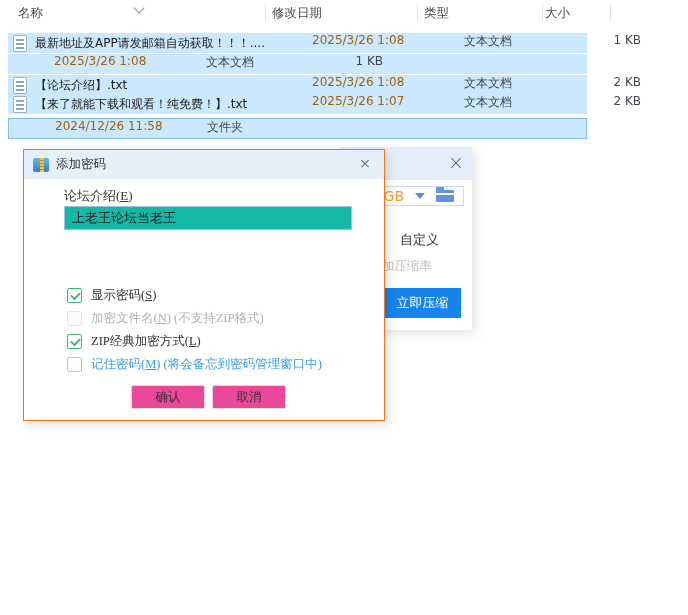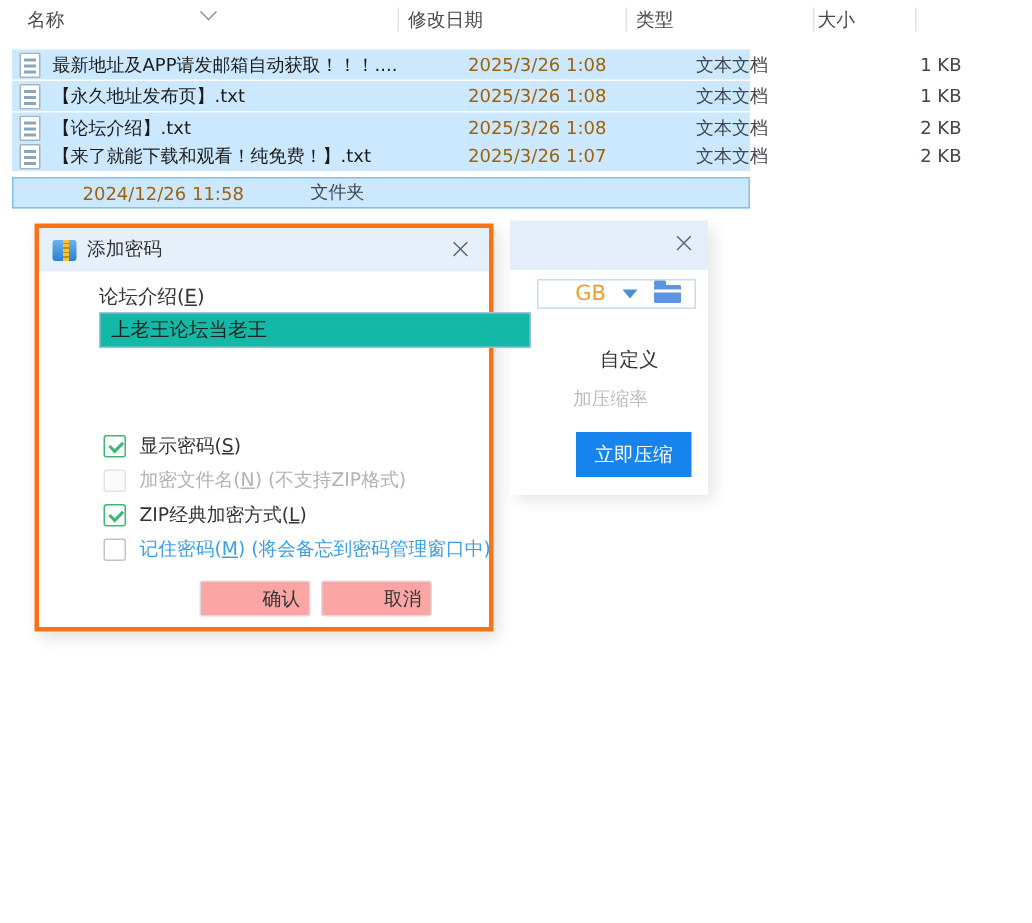--- a/index.html
+++ b/index.html
@@ -12,22 +12,22 @@
   .file-list{position:absolute;left:8px;top:0;width:612px;}
   .fl-header{display:flex;height:26px;align-items:center;color:#4a4a4a;font-size:12.5px;}
   .fl-header .cell{position:relative;height:26px;display:flex;align-items:center;box-sizing:border-box;cursor:default;}
   .fl-header .cell::after{content:"";position:absolute;right:0;top:5px;height:16px;width:1px;background:#e2e2e2;}
   .col-name{flex:0 0 258px;padding-left:10px;}
   .col-date{flex:0 0 152px;padding-left:6px;}
   .col-type{flex:0 0 125px;padding-left:6px;}
   .col-size{flex:0 0 68px;padding-left:2px;}
   .sort-chevron{position:absolute;left:127px;top:4px;width:7px;height:7px;
     border-right:1.5px solid #8f8f8f;border-bottom:1.5px solid #8f8f8f;transform:rotate(45deg);}
-  .fl-row{position:absolute;left:0;width:492px;height:20px;background:#cce8ff;
-    display:flex;align-items:center;font-size:12px;color:#1b1b1b;box-sizing:border-box;}
+  .fl-row{position:absolute;left:0;width:579px;height:20px;background:#cce8ff;
+    display:flex;font-size:12px;color:#1b1b1b;box-sizing:border-box;}
   .fl-row .rc-name{flex:0 0 258px;display:flex;align-items:center;overflow:hidden;white-space:nowrap;box-sizing:border-box;}
   .fl-row .rc-date{flex:0 0 152px;padding-left:6px;color:#a16207;box-sizing:border-box;margin-left:40px;}
   .fl-row .rc-type{flex:0 0 125px;padding-left:6px;color:#41464d;box-sizing:border-box;}
   .fl-row .rc-size{flex:0 0 58px;text-align:right;color:#41464d;box-sizing:border-box;}
   .fl-row.focused{border:1px solid #7fc0ee;height:21px;}
   .icon-doc{flex:none;width:12px;height:15px;background:#fff;border:1px solid #9fb6c9;border-radius:1px;margin:0 8px 0 5px;position:relative;}
   .icon-doc::before{content:"";position:absolute;left:2px;right:2px;top:3px;height:2px;background:#8aa6bd;box-shadow:0 4px 0 #8aa6bd,0 8px 0 #8aa6bd;}
   .icon-folder{flex:none;width:16px;height:13px;background:linear-gradient(#fce28e,#f2cd67);border:1px solid #dfbc55;border-radius:1px;margin:0 6px 0 4px;position:relative;}
   .icon-folder::before{content:"";position:absolute;top:-4px;left:-1px;width:7px;height:2px;background:#f2cd67;border:1px solid #dfbc55;border-bottom:none;border-radius:2px 2px 0 0;}
   
@@ -41,22 +41,22 @@
   .cp-unit{color:#f39c2b;font-size:14px;}
   .icon-caret-down{width:0;height:0;border-left:5px solid transparent;border-right:5px solid transparent;border-top:6px solid #4a90d9;}
   .icon-bluefolder{width:18px;height:12px;background:#5e93df;border-radius:1px;position:relative;}
   .icon-bluefolder::before{content:"";position:absolute;top:-3px;left:0;width:8px;height:3px;background:#5e93df;border-radius:1px 1px 0 0;}
   .icon-bluefolder::after{content:"";position:absolute;top:3px;left:0;right:0;height:2px;background:#fff;}
   .cp-custom{position:absolute;left:60px;top:84px;font-size:13px;color:#333;cursor:pointer;}
   .cp-ratio{position:absolute;left:42px;top:111px;font-size:12.5px;color:#bdbdbd;white-space:nowrap;}
   .cp-compress-btn{position:absolute;left:44px;top:141px;width:77px;height:30px;background:#1684ec;border:none;
     color:#fff;font-size:13px;cursor:pointer;font-family:inherit;}
   
-  .password-dialog{position:absolute;left:23px;top:149px;width:306px;height:272px;background:#fff;
-    border:3px solid #f97316;box-shadow:3px 4px 10px rgba(0,0,0,.13);z-index:3;box-sizing:border-box;}
+  .password-dialog{position:absolute;left:23px;top:149px;width:362px;height:272px;background:#fff;
+    border:1px solid #f97316;box-shadow:3px 4px 10px rgba(0,0,0,.13);z-index:3;box-sizing:border-box;font-family:Liberation Serif, serif;}
   .pd-titlebar{position:relative;height:29px;background:#e6f0fb;display:flex;align-items:center;padding-left:9px;}
   .pd-title{font-size:12.5px;color:#333;margin-left:7px;}
   .icon-zip{width:16px;height:14px;border-radius:2px;background:linear-gradient(#6db1ec,#2e7fd0);position:relative;}
   .icon-zip::before{content:"";position:absolute;left:7px;top:0;bottom:0;width:4px;
     background:repeating-linear-gradient(180deg,#f7c330 0 2px,#b98f13 2px 3px);}
   .pd-close{position:absolute;top:3px;right:8px;width:22px;height:22px;text-align:center;line-height:22px;
     font-size:19px;font-weight:300;color:#5a6570;cursor:pointer;}
   .pd-label{position:absolute;left:40px;top:37px;font-size:13px;color:#333;}
   .pd-input{position:absolute;left:40px;top:56px;width:288px;height:24px;border:1px solid #9fc0de;
     font-size:13px;padding:0 7px;color:#222;background:#14b8a6;box-sizing:border-box;font-family:inherit;outline:none;}
@@ -65,22 +65,22 @@
   .cb.checked{border:1px solid #3cb874;}
   .cb.checked::after{content:"";position:absolute;left:3px;top:3px;width:7px;height:4px;
     border-left:2px solid #3cb874;border-bottom:2px solid #3cb874;transform:rotate(-45deg);}
   .cb.unchecked{border:1px solid #c3c3c3;}
   .cb.disabled{border:1px solid #e3e3e3;background:#fbfbfb;}
   .cb-label{font-size:12.5px;white-space:nowrap;}
   .cb-label.normal{color:#333;}
   .cb-label.disabled{color:#b2b2b2;}
   .cb-label.highlight{color:#3b9fe8;}
   .cb-key{text-decoration:underline;}
-  .pd-btn{position:absolute;top:235px;width:74px;height:24px;background:#fca5a5;border:1px solid #d8dce1;
-    border-radius:2px;font-size:12.5px;color:#333;cursor:pointer;font-family:inherit;text-align:right;}
+  .pd-btn{position:absolute;top:235px;width:74px;height:24px;background:#ec4899;border:1px solid #d8dce1;
+    border-radius:2px;font-size:12.5px;color:#333;cursor:pointer;font-family:inherit;}
 </style>
 </head>
 <body>
 
 <div class="file-list">
   <div class="fl-header">
     <div class="cell col-name">
       <span>名称</span>
       <span class="sort-chevron"></span>
     </div>
@@ -99,24 +99,20 @@
     <div class="rc-name">
       <span class="icon-doc"></span>
       <span>最新地址及APP请发邮箱自动获取！！！....</span>
     </div>
     <div class="rc-date">2025/3/26 1:08</div>
     <div class="rc-type">文本文档</div>
     <div class="rc-size">1 KB</div>
   </div>
 
   <div class="fl-row" style="top:54px">
-    <div class="rc-name">
-      <span class="icon-doc"></span>
-      <span>【永久地址发布页】.txt</span>
-    </div>
     <div class="rc-date">2025/3/26 1:08</div>
     <div class="rc-type">文本文档</div>
     <div class="rc-size">1 KB</div>
   </div>
 
   <div class="fl-row" style="top:75px">
     <div class="rc-name">
       <span class="icon-doc"></span>
       <span>【论坛介绍】.txt</span>
     </div>

